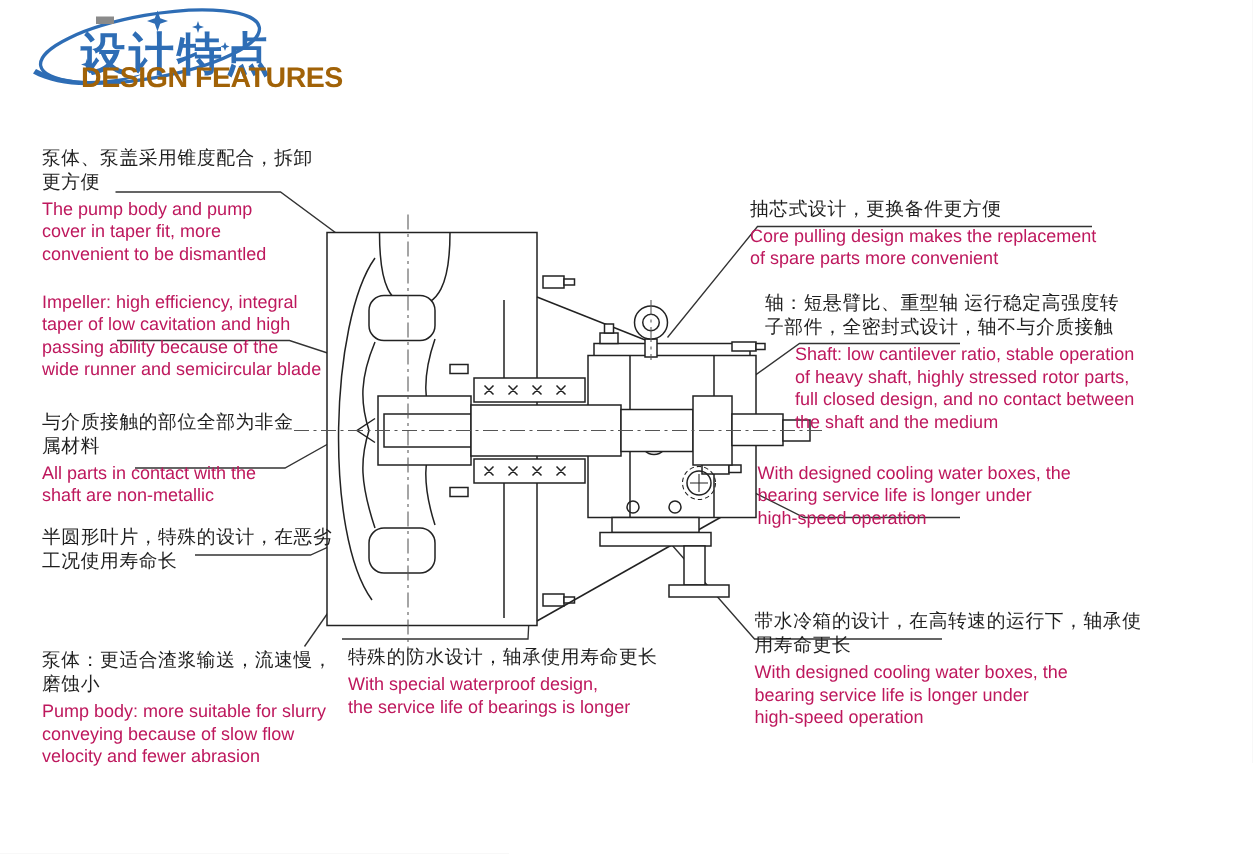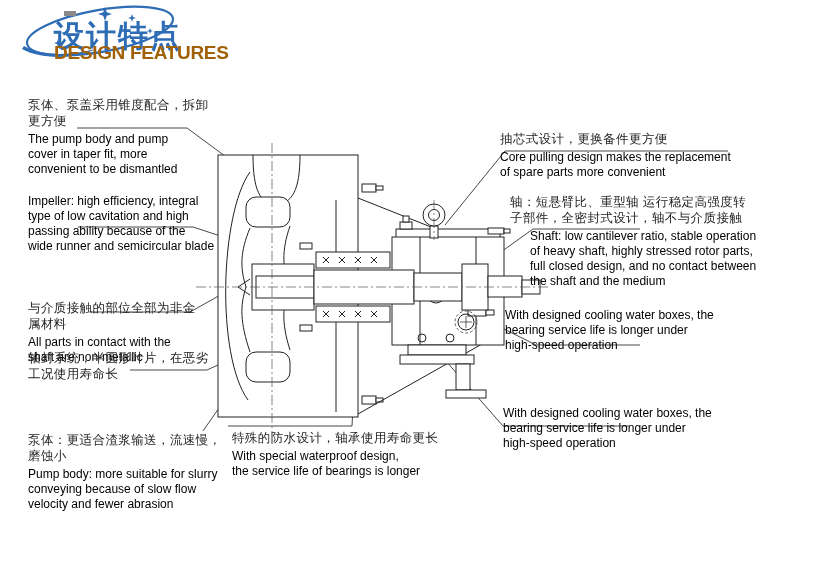--- a/index.html
+++ b/index.html
@@ -17,21 +17,21 @@
     position:absolute;left:44px;top:40px;font-size:19px;font-weight:bold;
     letter-spacing:-0.3px;color:#a16207;z-index:2;white-space:nowrap;
   }
   .logo svg{position:absolute;left:0;top:0;z-index:1;}
   .note{position:absolute;z-index:2;}
   .note p{margin:0;white-space:pre-line;}
   .note .zh{
     font-size:12.5px;line-height:16px;color:#1f1f1f;letter-spacing:0.4px;
     margin-bottom:3px;
   }
-  .note .en{font-size:12px;line-height:15px;color:#000000;}
+  .note .en{font-size:12px;line-height:15px;color:#be185d;}
   .note .en.gap{margin-top:11px;}
   .note .en.indent{margin-left:20px;}
 </style>
 </head>
 <body>
 
 <div class="page">
 
   <div class="logo">
     <svg width="200" height="70" viewBox="0 0 200 70">
@@ -152,34 +152,34 @@
   <div class="note" style="left:28px;top:97px;width:195px">
     <p class="zh">泵体、泵盖采用锥度配合，拆卸
 更方便</p>
     <p class="en">The pump body and pump
 cover in taper fit, more
 convenient to be dismantled</p>
   </div>
 
   <div class="note" style="left:28px;top:183px;width:230px">
     <p class="en gap">Impeller: high efficiency, integral
-type of low cavitation and high
+taper of low cavitation and high
 passing ability because of the
 wide runner and semicircular blade</p>
   </div>
 
-  <div class="note" style="left:28px;top:300px;width:210px">
+  <div class="note" style="left:28px;top:273px;width:210px">
     <p class="zh">与介质接触的部位全部为非金
 属材料</p>
     <p class="en">All parts in contact with the
 shaft are non-metallic</p>
   </div>
 
   <div class="note" style="left:28px;top:350px;width:230px">
-    <p class="zh">轴封系统，半圆形叶片，在恶劣
+    <p class="zh">半圆形叶片，特殊的设计，在恶劣
 工况使用寿命长</p>
   </div>
 
   <div class="note" style="left:232px;top:430px;width:235px">
     <p class="zh">特殊的防水设计，轴承使用寿命更长</p>
     <p class="en">With special waterproof design,
 the service life of bearings is longer</p>
   </div>
 
   <div class="note" style="left:28px;top:432px;width:220px">
@@ -205,18 +205,20 @@
 of spare parts more convenient</p>
   </div>
 
   <div class="note" style="left:505px;top:308px;width:300px">
     <p class="en">With designed cooling water boxes, the
 bearing service life is longer under
 high-speed operation</p>
   </div>
 
   <div class="note" style="left:503px;top:406px;width:300px">
+    <p class="zh">带水冷箱的设计，在高转速的运行下，轴承使
+用寿命更长</p>
     <p class="en">With designed cooling water boxes, the
  bearing service life is longer under
 high-speed operation</p>
   </div>
 
 </div>
 
 </body></html>

